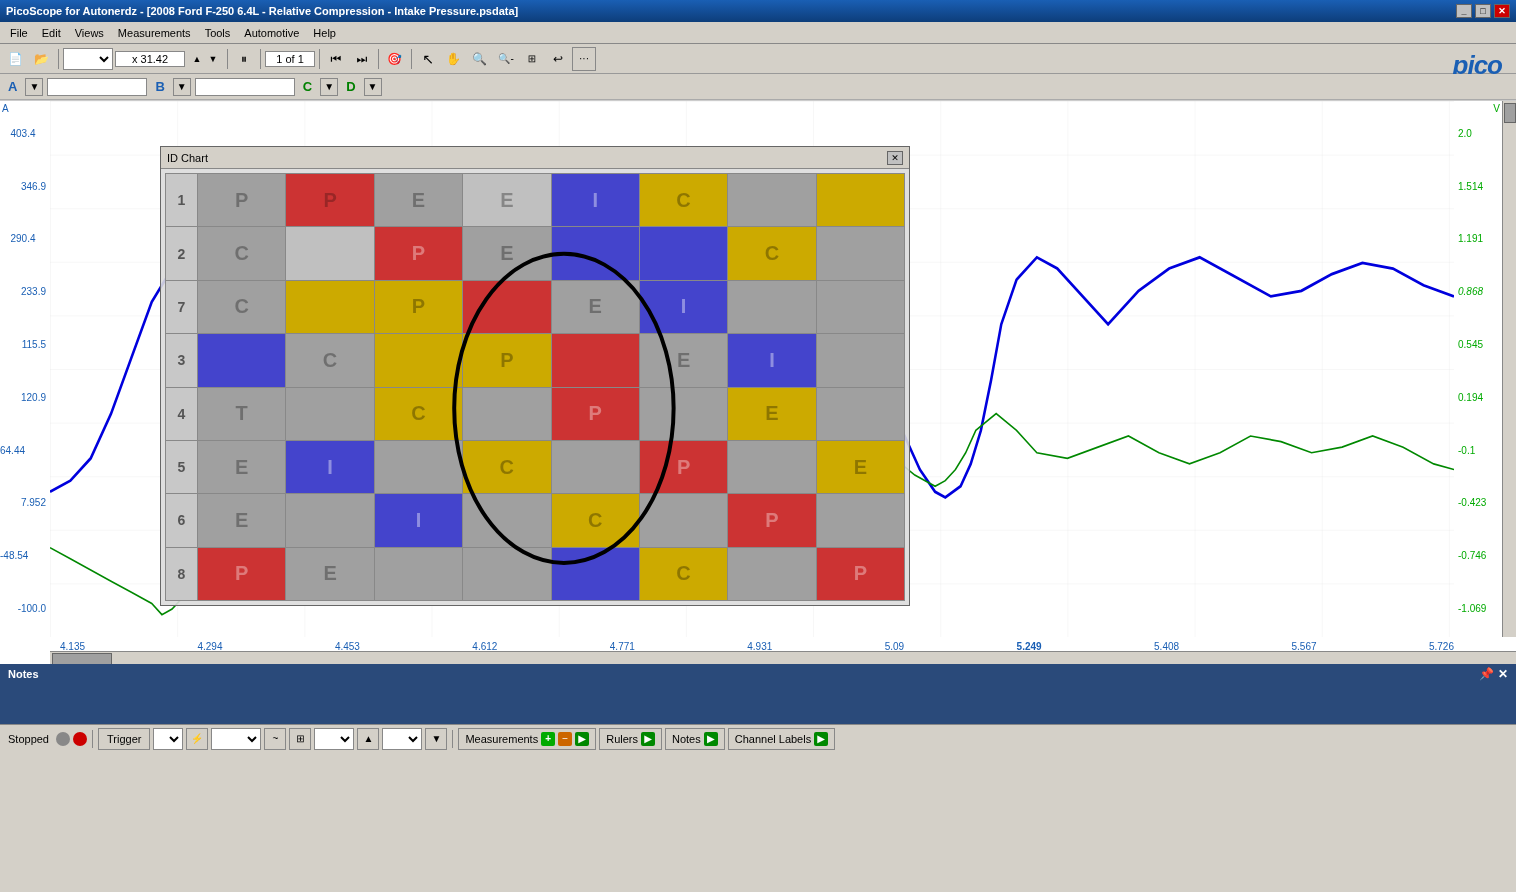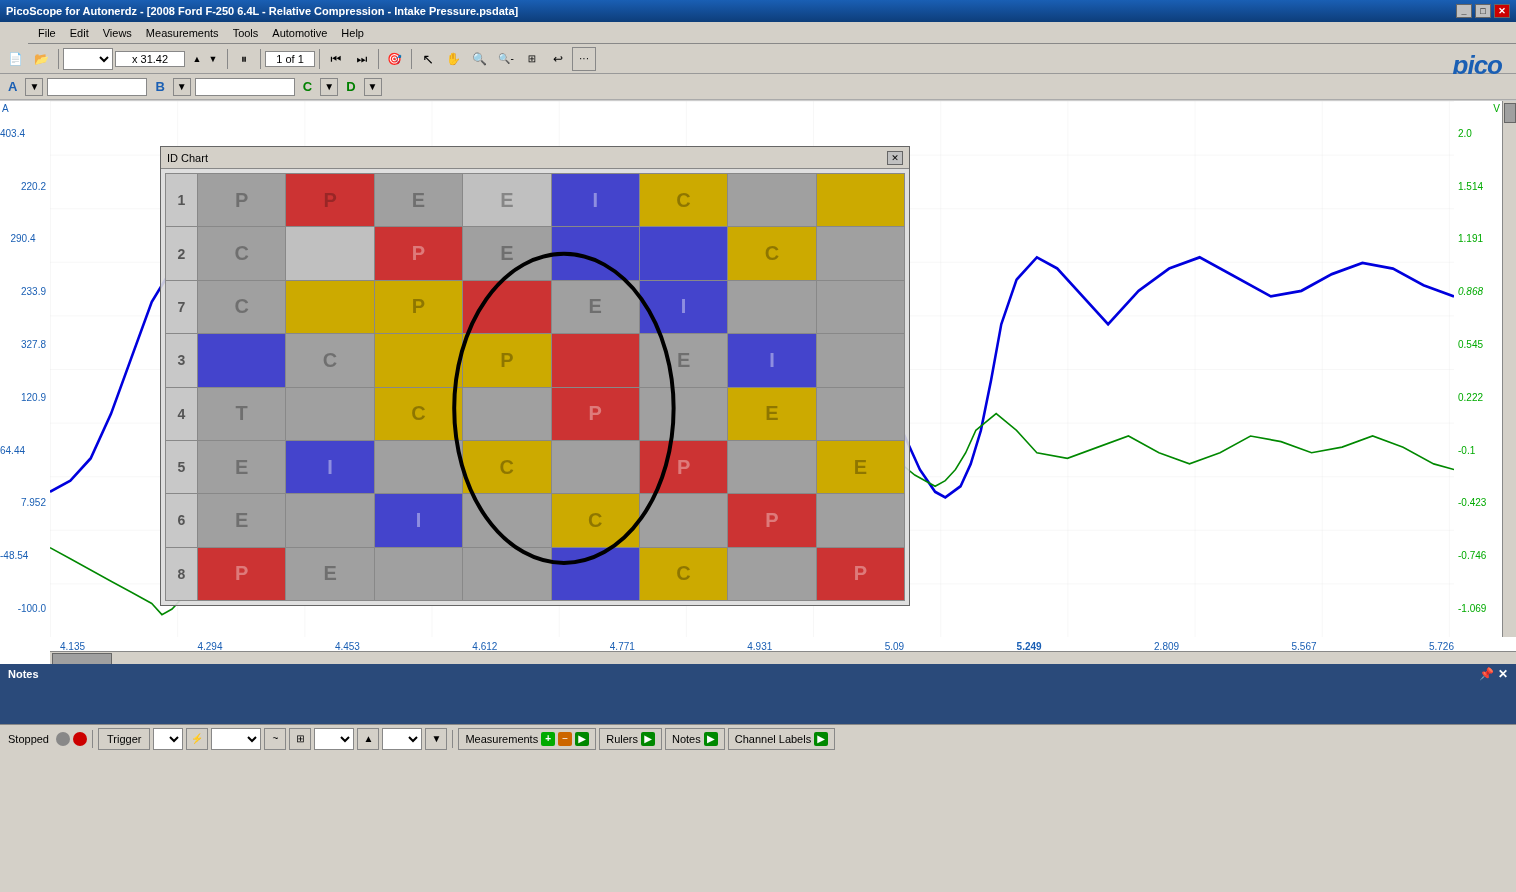--- a/index.html
+++ b/index.html
@@ -188,21 +188,21 @@
 
   <div class="title-bar" style="position:absolute;top:0;left:0;right:0;height:22px;z-index:100;">
     <span style="font-size:11px;">PicoScope for Autonerdz - [2008 Ford F-250 6.4L - Relative Compression - Intake  Pressure.psdata]</span>
     <div class="title-bar-controls">
       <div class="title-btn">_</div>
       <div class="title-btn">□</div>
       <div class="title-btn" style="background:#cc0000;color:white;font-weight:bold;">✕</div>
     </div>
   </div>
 
-  <div class="menu-bar" style="position:absolute;top:22px;left:0;right:0;height:22px;z-index:100;margin-left:28px;">
+  <div class="menu-bar" style="position:absolute;top:22px;left:0;right:0;height:22px;z-index:100;">
     <div class="menu-item">File</div>
     <div class="menu-item">Edit</div>
     <div class="menu-item">Views</div>
     <div class="menu-item">Measurements</div>
     <div class="menu-item">Tools</div>
     <div class="menu-item">Automotive</div>
     <div class="menu-item">Help</div>
   </div>
 
   <div class="toolbar" style="position:absolute;top:44px;left:0;right:0;height:30px;z-index:100;">
@@ -250,40 +250,40 @@
     <span class="channel-label green">C</span>
     <div class="channel-btn">▼</div>
     <span class="channel-label green">D</span>
     <div class="channel-btn">▼</div>
   </div>
 
   <div class="scope-container">
 
     <div style="position:absolute;left:0;top:0;width:50px;bottom:28px;display:flex;flex-direction:column;justify-content:space-around;padding:2px 0;">
       <div style="position:absolute;top:2px;left:2px;font-size:10px;color:#1a5fb4;">A</div>
-      <div style="font-size:10px;color:#1a5fb4;text-align:left;padding-right:4px;margin-top:4px;">403.4</div>
-      <div style="font-size:10px;color:#1a5fb4;text-align:right;padding-right:4px;">220.2</div>
+      <div style="font-size:10px;color:#1a5fb4;text-align:center;padding-right:4px;margin-top:4px;">403.4</div>
+      <div style="font-size:10px;color:#1a5fb4;text-align:right;padding-right:4px;">346.9</div>
       <div style="font-size:10px;color:#1a5fb4;text-align:center;padding-right:4px;">290.4</div>
       <div style="font-size:10px;color:#1a5fb4;text-align:right;padding-right:4px;">233.9</div>
-      <div style="font-size:10px;color:#1a5fb4;text-align:right;padding-right:4px;">327.8</div>
+      <div style="font-size:10px;color:#1a5fb4;text-align:right;padding-right:4px;">115.5</div>
       <div style="font-size:10px;color:#1a5fb4;text-align:right;padding-right:4px;">120.9</div>
       <div style="font-size:10px;color:#1a5fb4;padding-right:4px;">64.44</div>
       <div style="font-size:10px;color:#1a5fb4;text-align:right;padding-right:4px;">7.952</div>
       <div style="font-size:10px;color:#1a5fb4;text-align:left;padding-right:4px;">-48.54</div>
       <div style="font-size:10px;color:#1a5fb4;text-align:right;padding-right:4px;">-100.0</div>
     </div>
 
     <div style="position:absolute;right:14px;top:0;width:48px;bottom:28px;display:flex;flex-direction:column;justify-content:space-around;padding:2px 0;">
       <div style="position:absolute;top:2px;right:2px;font-size:10px;color:#00aa00;">V</div>
       <div style="font-size:10px;color:#00aa00;text-align:left;padding-left:4px;margin-top:4px;">2.0</div>
       <div style="font-size:10px;color:#00aa00;text-align:left;padding-left:4px;">1.514</div>
       <div style="font-size:10px;color:#00aa00;text-align:left;padding-left:4px;">1.191</div>
       <div style="font-size:10px;color:#00aa00;text-align:left;padding-left:4px;font-style:italic;">0.868</div>
       <div style="font-size:10px;color:#00aa00;text-align:left;padding-left:4px;">0.545</div>
-      <div style="font-size:10px;color:#00aa00;text-align:left;padding-left:4px;">0.222</div>
+      <div style="font-size:10px;color:#00aa00;text-align:left;padding-left:4px;">0.194</div>
       <div style="font-size:10px;color:#00aa00;text-align:left;padding-left:4px;">-0.1</div>
       <div style="font-size:10px;color:#00aa00;text-align:left;padding-left:4px;">-0.423</div>
       <div style="font-size:10px;color:#00aa00;text-align:left;padding-left:4px;">-0.746</div>
       <div style="font-size:10px;color:#00aa00;text-align:left;padding-left:4px;">-1.069</div>
     </div>
 
     <svg style="position:absolute;left:50px;right:62px;top:0;bottom:28px;width:calc(100% - 112px);height:calc(100% - 28px);" viewBox="0 0 1380 480" preserveAspectRatio="none">
 
       <defs>
         <pattern id="grid" width="125" height="48" patternUnits="userSpaceOnUse">
@@ -308,21 +308,21 @@
       </div>
       <div style="display:flex;width:100%;justify-content:space-between;padding:2px 0 0 10px;">
         <span style="font-size:10px;color:#1a5fb4;">4.135</span>
         <span style="font-size:10px;color:#1a5fb4;">4.294</span>
         <span style="font-size:10px;color:#1a5fb4;">4.453</span>
         <span style="font-size:10px;color:#1a5fb4;">4.612</span>
         <span style="font-size:10px;color:#1a5fb4;">4.771</span>
         <span style="font-size:10px;color:#1a5fb4;">4.931</span>
         <span style="font-size:10px;color:#1a5fb4;">5.09</span>
         <span style="font-size:10px;color:#1a5fb4;font-weight:bold;">5.249</span>
-        <span style="font-size:10px;color:#1a5fb4;">2.809</span>
+        <span style="font-size:10px;color:#1a5fb4;">5.408</span>
         <span style="font-size:10px;color:#1a5fb4;">5.567</span>
         <span style="font-size:10px;color:#1a5fb4;">5.726</span>
       </div>
     </div>
 
     <div style="position:absolute;right:0;top:0;width:14px;bottom:28px;background:#d4d0c8;border-left:1px solid #888;">
       <div style="width:12px;height:20px;background:#a0a0a0;border:1px solid #666;margin:2px auto;"></div>
     </div>
 
     <div style="position:absolute;bottom:0;left:50px;right:0;height:14px;background:#d4d0c8;border-top:1px solid #888;">

